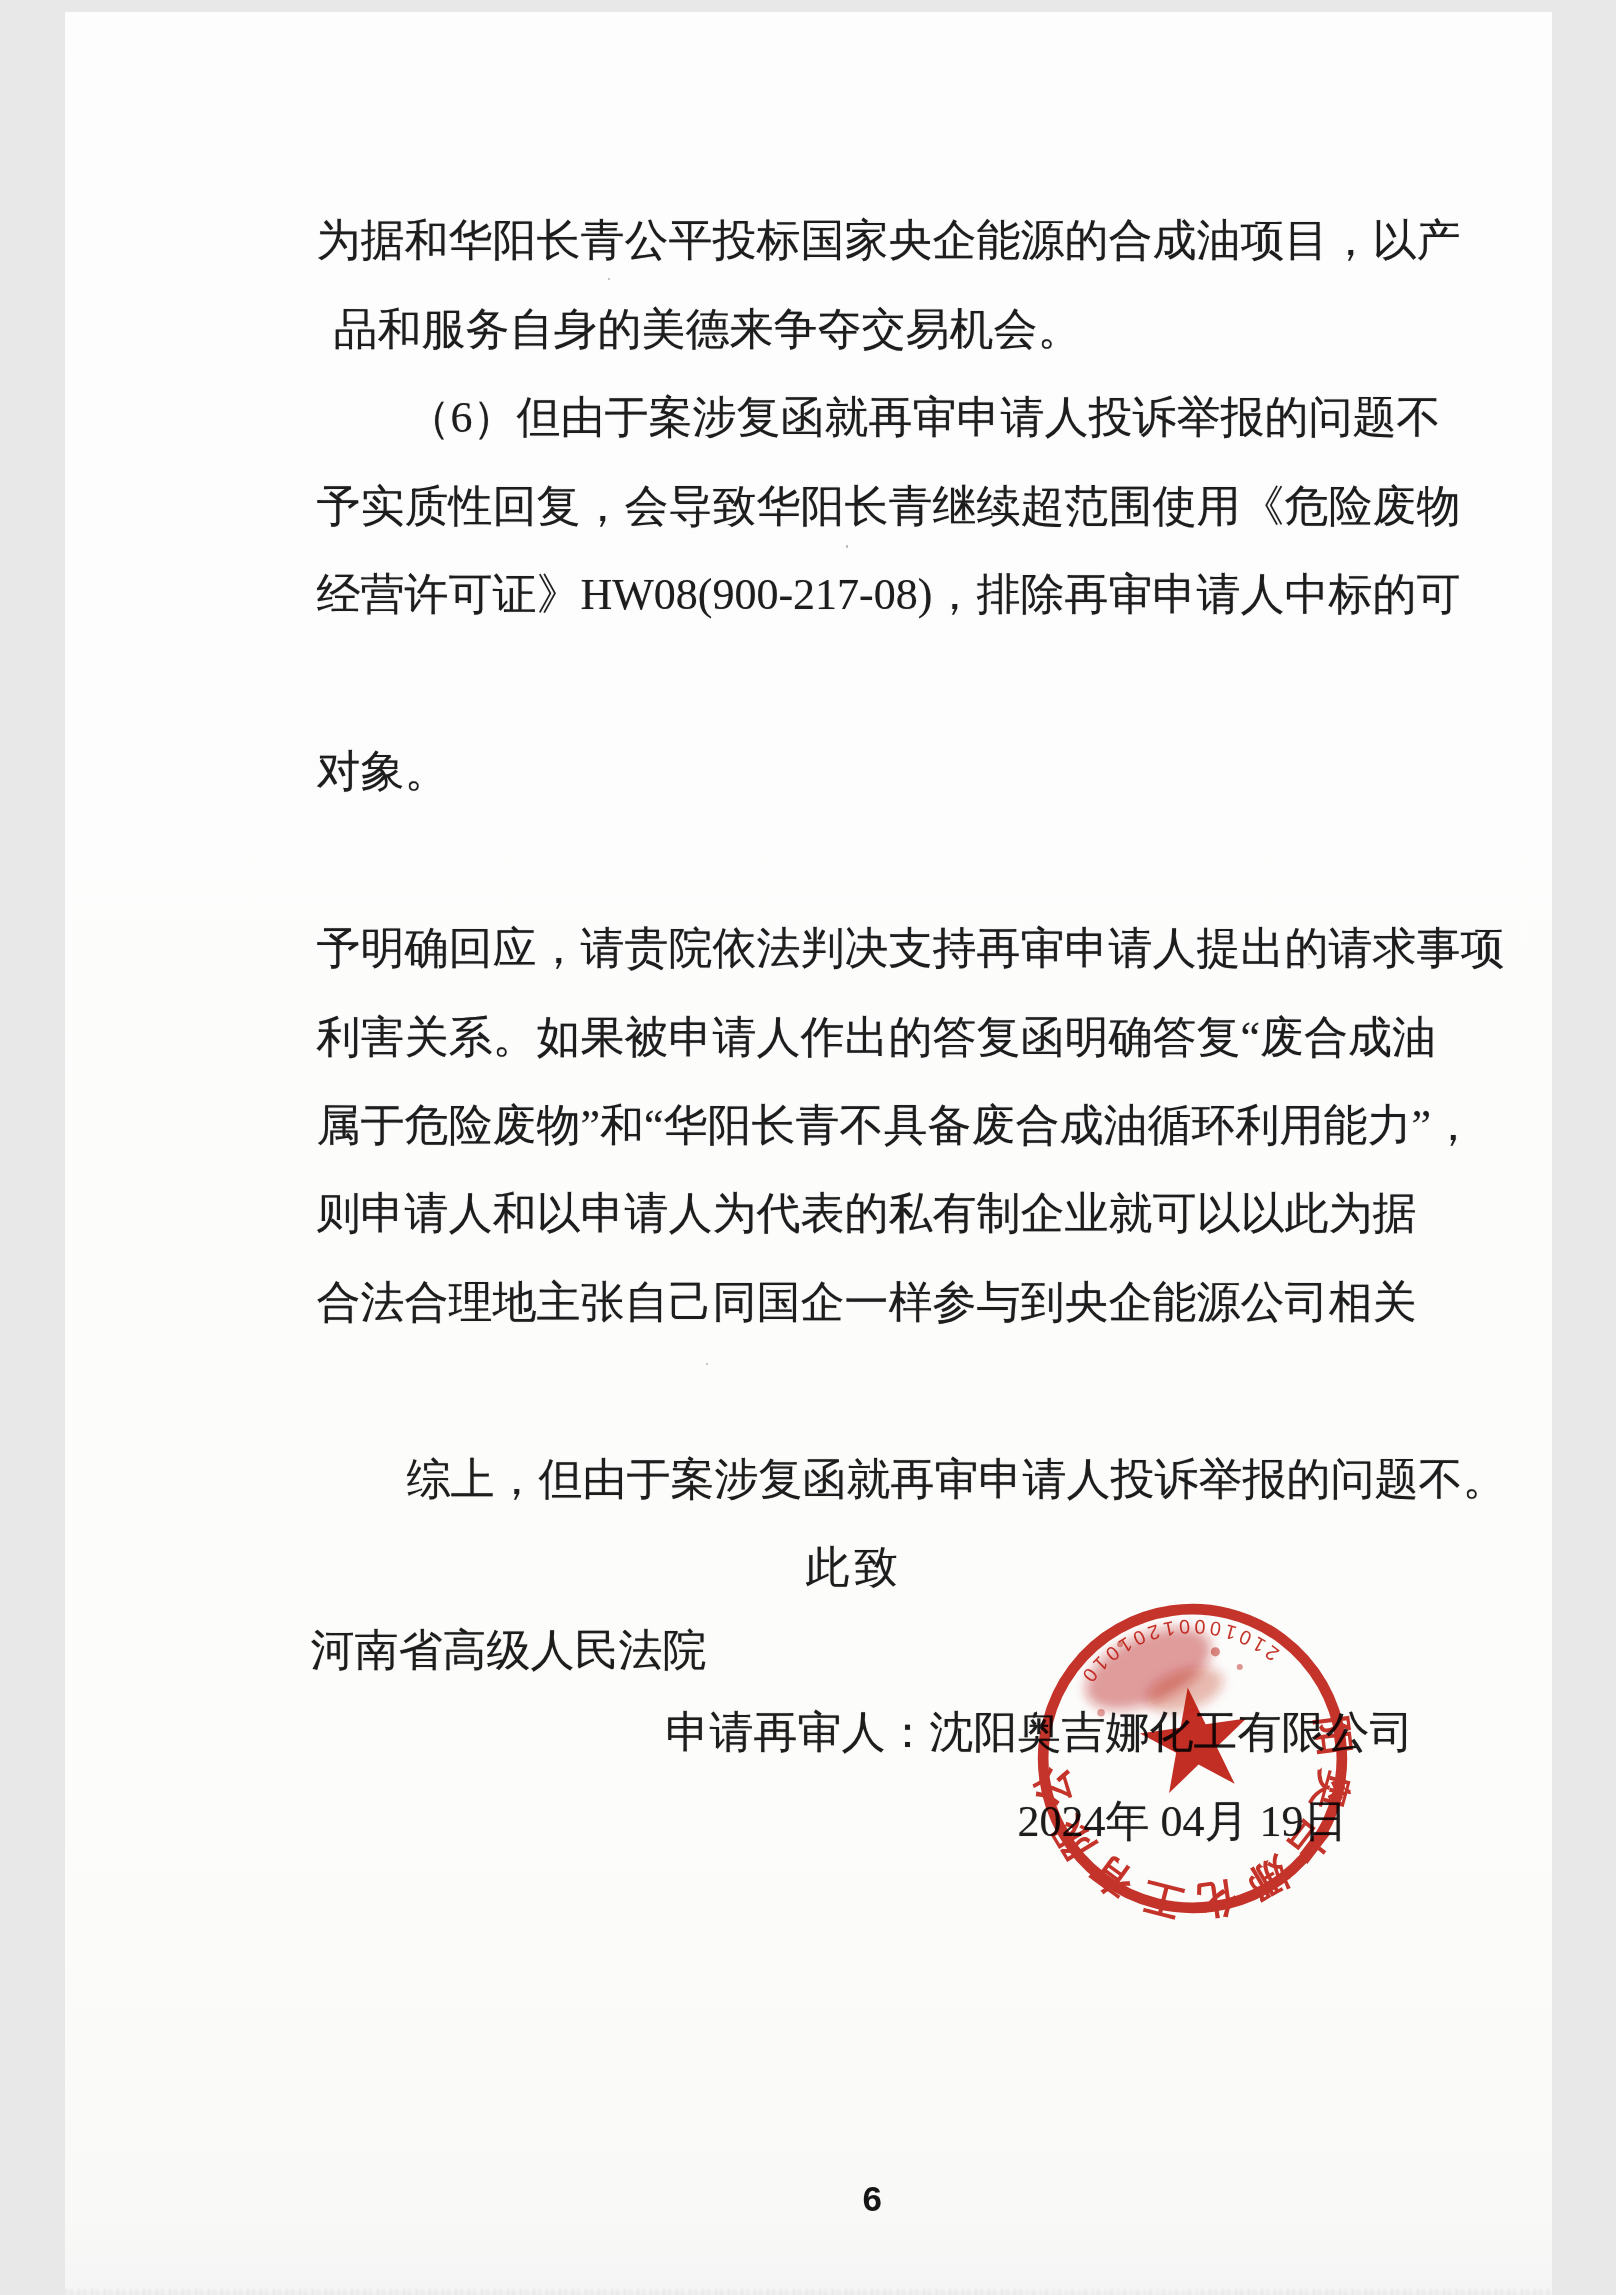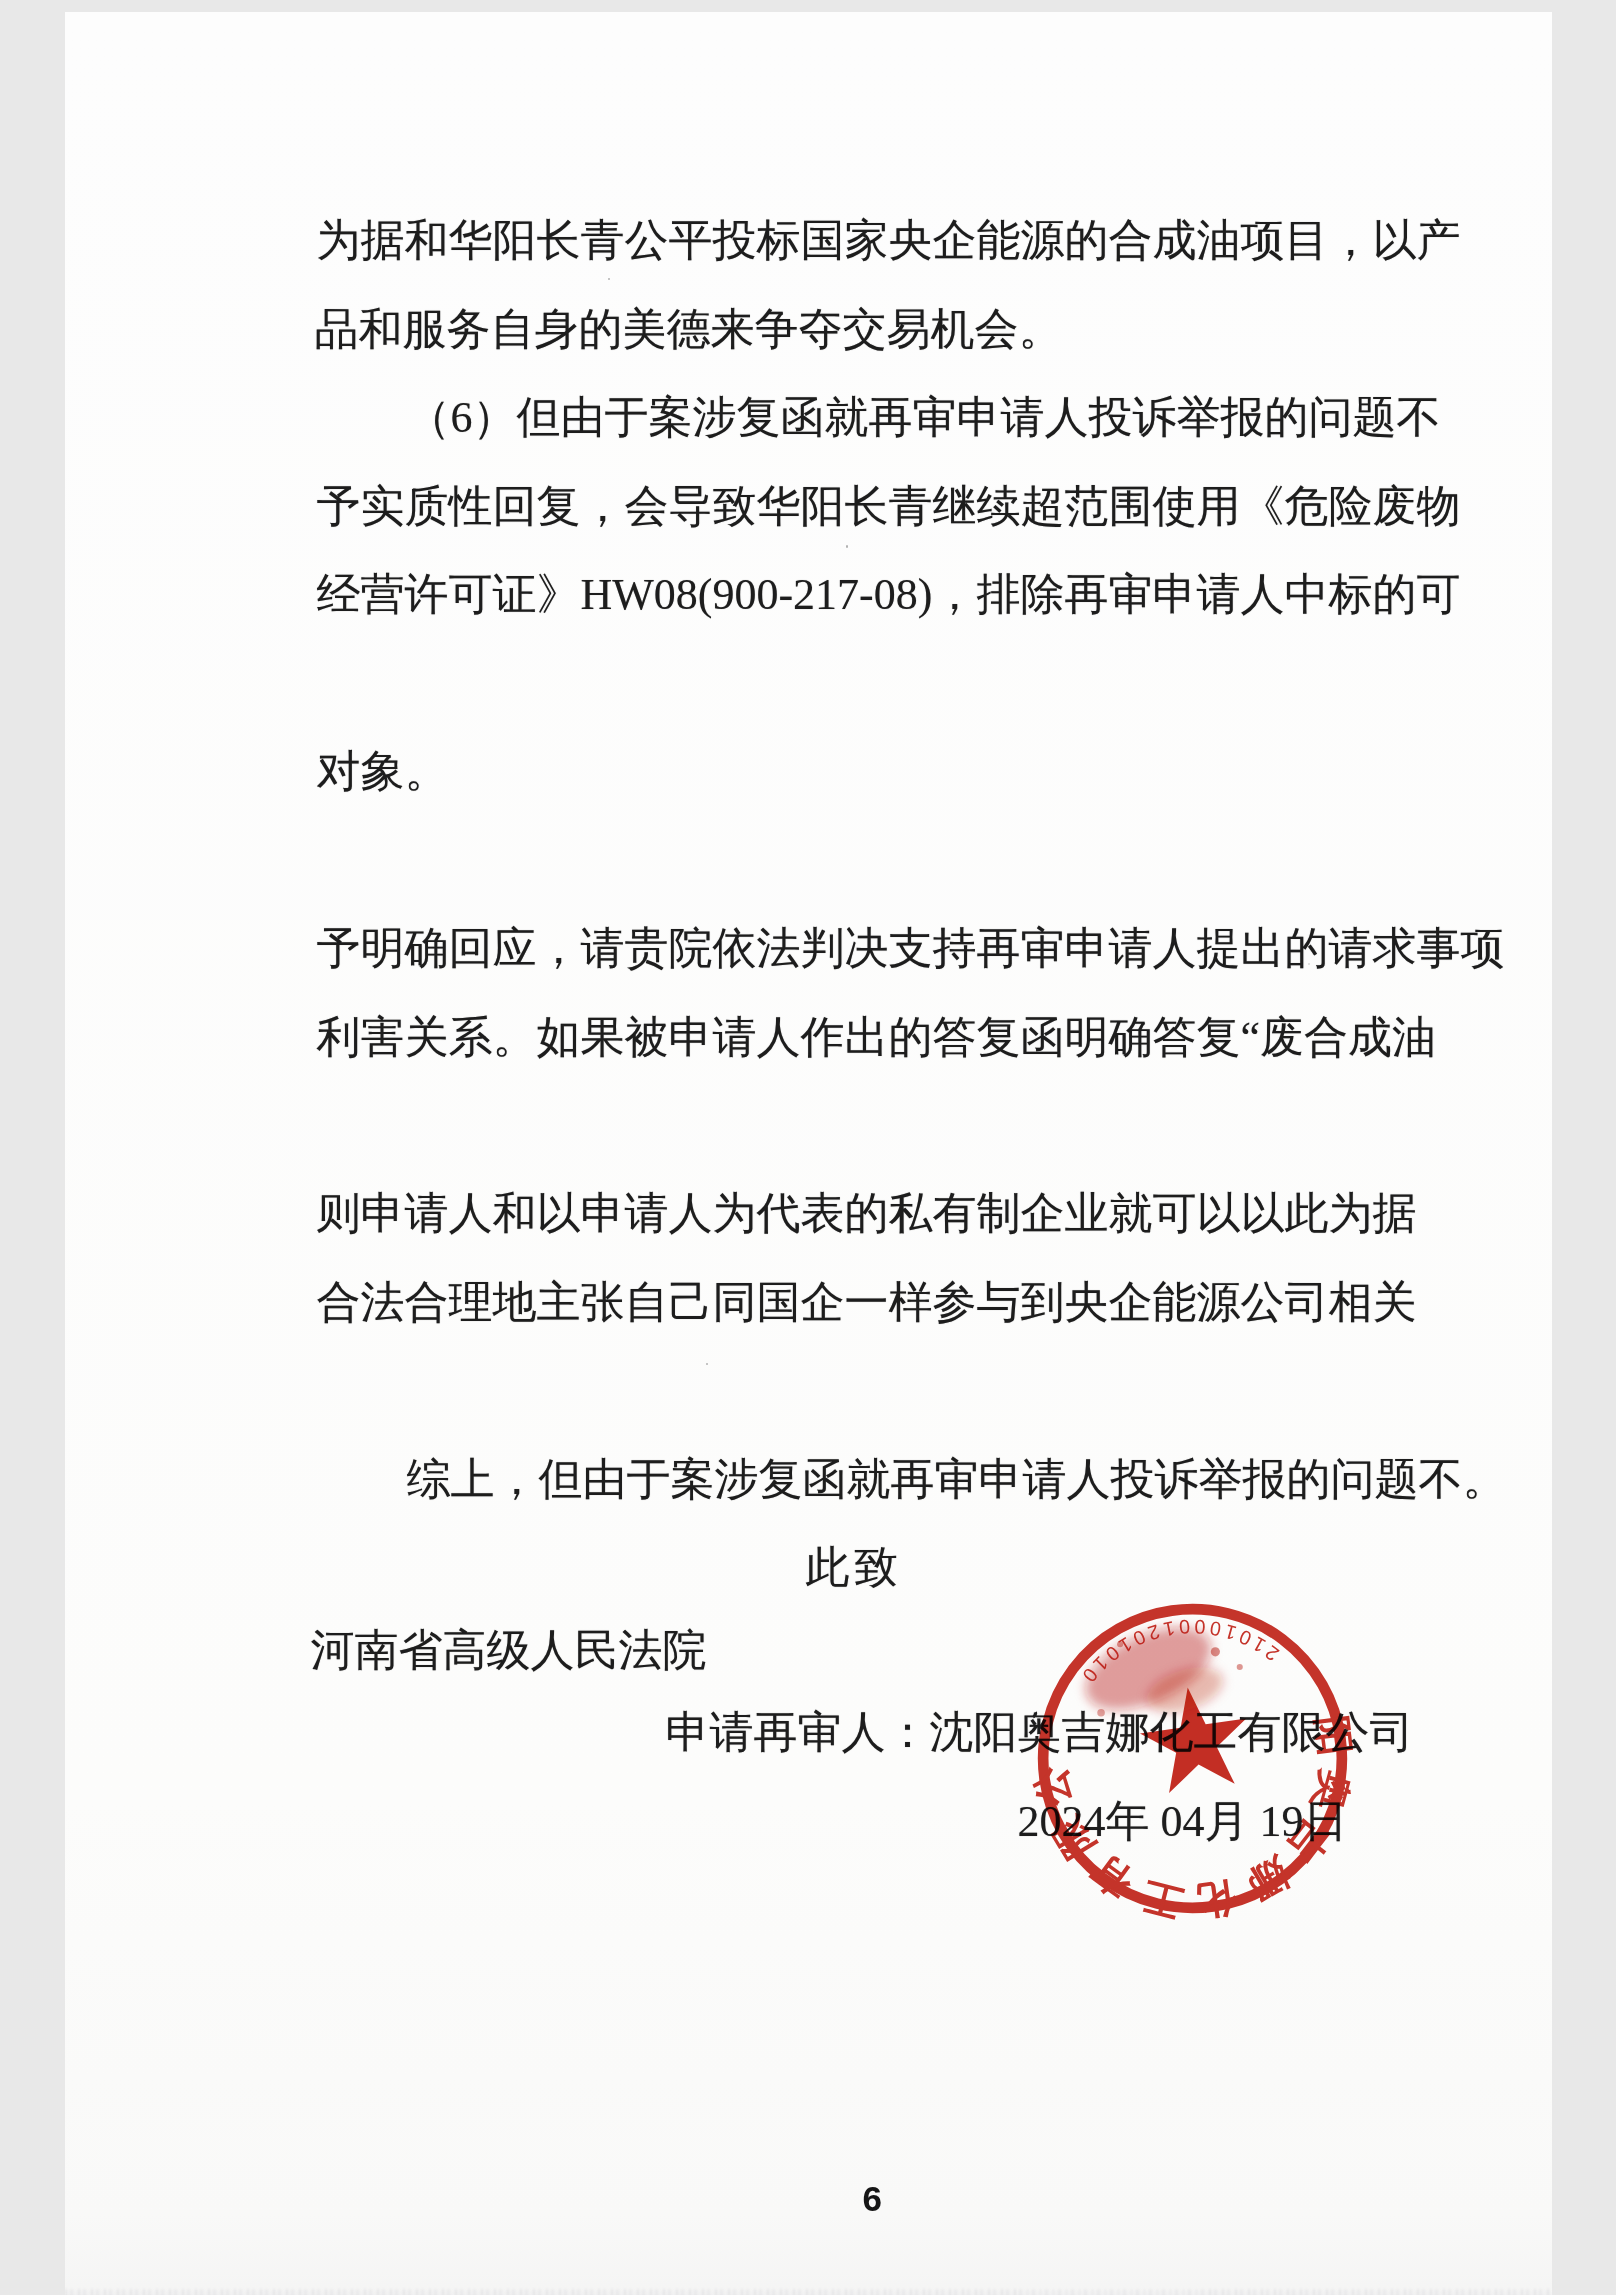--- a/index.html
+++ b/index.html
@@ -50,27 +50,28 @@
     filter:blur(0.8px);
     opacity:.75;
   }
 </style>
 </head>
 <body>
 
 <div class="page">
 
   <div class="line" style="top:204px;left:252px">为据和华阳长青公平投标国家央企能源的合成油项目，以产</div>
-  <div class="line" style="top:293px;left:250px">品和服务自身的美德来争夺交易机会。</div>
+  <div class="line" style="top:293px;left:269px">品和服务自身的美德来争夺交易机会。</div>
   <div class="line" style="top:381px;left:342px">（6）但由于案涉复函就再审申请人投诉举报的问题不</div>
   <div class="line" style="top:470px;left:252px">予实质性回复，会导致华阳长青继续超范围使用《危险废物</div>
   <div class="line" style="top:558px;left:252px">经营许可证》HW08(900-217-08)，排除再审申请人中标的可</div>
   <div class="line" style="top:735px;left:252px">对象。</div>
   <div class="line" style="top:912px;left:252px">予明确回应，请贵院依法判决支持再审申请人提出的请求事项</div>
   <div class="line" style="top:1001px;left:252px">利害关系。如果被申请人作出的答复函明确答复“废合成油</div>
+  <div class="line" style="top:1089px;left:252px">属于危险废物”和“华阳长青不具备废合成油循环利用能力”，</div>
   <div class="line" style="top:1177px;left:252px">则申请人和以申请人为代表的私有制企业就可以以此为据</div>
   <div class="line" style="top:1266px;left:252px">合法合理地主张自己同国企一样参与到央企能源公司相关</div>
   <div class="line" style="top:1443px;left:342px">综上，但由于案涉复函就再审申请人投诉举报的问题不。</div>
 
   <div class="line" style="top:1531px;left:741px;letter-spacing:4.6px">此致</div>
   <div class="line" style="top:1614px;left:246px">河南省高级人民法院</div>
   <div class="line" style="top:1696px;left:601px">申请再审人：沈阳奥吉娜化工有限公司</div>
   <div class="line" style="top:1785px;left:953px">2024年 04月 19日</div>
 
   <div class="page-number" style="top:2167px;left:798px">6</div>

